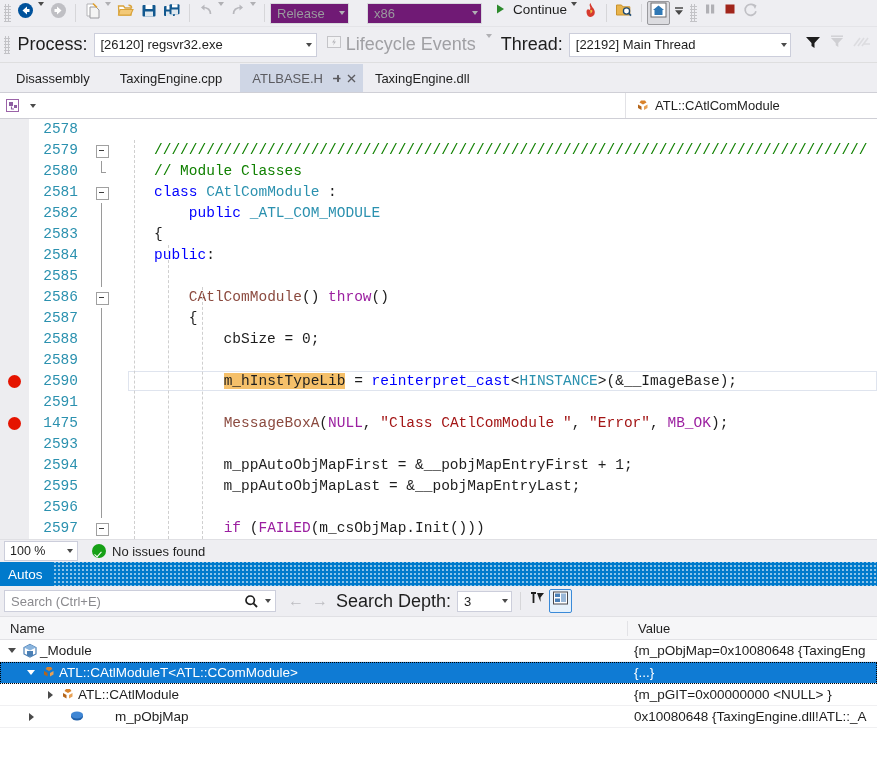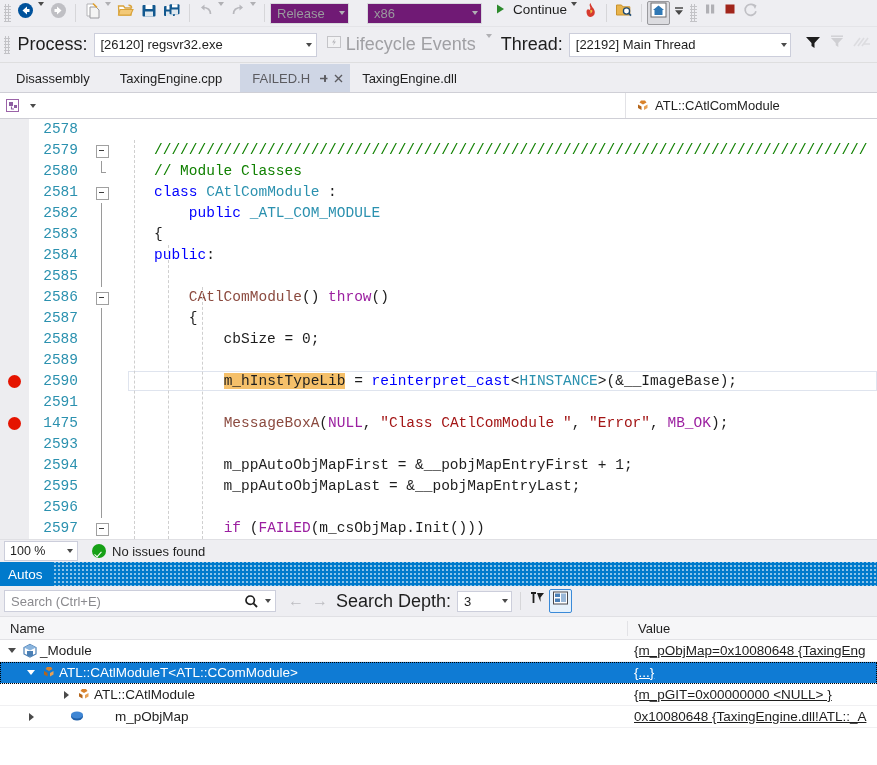--- a/index.html
+++ b/index.html
@@ -104,21 +104,21 @@
     font-size:13px;padding-left:6px;box-sizing:border-box;}
 
   .grid-head{height:22px;background:#f6f6f8;border-bottom:1px solid #e2e2e6;display:flex;align-items:center;}
   .gh{font-size:13px;color:#1e1e1e;padding-left:10px;box-sizing:border-box;}
   .gh.name{width:628px;border-right:1px solid #e2e2e6;}
   .gh.value{flex:1;}
 
   .vrow{height:21px;display:flex;align-items:center;position:relative;}
   .vrow.sel{background:#0f7bd4;color:#fff;outline:1px dotted #000;outline-offset:-1px;}
   .vname{width:628px;display:flex;align-items:center;font-size:13.5px;box-sizing:border-box;overflow:hidden;white-space:nowrap;}
-  .vval{flex:1;font-size:13.5px;white-space:nowrap;overflow:hidden;padding-left:6px;box-sizing:border-box;text-decoration:underline;}
+  .vval{flex:1;font-size:13.5px;white-space:nowrap;overflow:hidden;padding-left:6px;box-sizing:border-box;}
   .twisty{width:16px;height:21px;display:flex;align-items:center;justify-content:center;}
   .tri{width:0;height:0;}
   .tri.open{border-left:4.5px solid transparent;border-right:4.5px solid transparent;border-top:5px solid #4a4a4a;}
   .tri.closed{border-top:4.5px solid transparent;border-bottom:4.5px solid transparent;border-left:5px solid #4a4a4a;}
   .vrow.sel .tri.open{border-top-color:#fff;}
   .vicon{width:20px;height:21px;display:flex;align-items:center;justify-content:center;}
   .gridline{border-bottom:1px solid #f0f0f2;}
 </style>
 </head>
 <body>
@@ -346,21 +346,21 @@
   </div>
 
   <div class="tabstrip">
     <div class="tab">
       <span class="tname">Disassembly</span>
     </div>
     <div class="tab">
       <span class="tname">TaxingEngine.cpp</span>
     </div>
     <div class="tab active">
-      <span class="tname">FAILED.H</span>
+      <span class="tname">ATLBASE.H</span>
       <span class="tabicon">
         <svg width="13" height="13" viewBox="0 0 13 13">
             <path d="M3 6.5h7M8 3v7M10.5 6.5h-2" stroke="#5b5b60" stroke-width="1.3" fill="none"></path>
         <path d="M8 3.3 L8 9.7" stroke="#5b5b60" stroke-width="1.8"></path>
           </svg>
         </span>
       <span class="tabicon">
         <svg width="13" height="13" viewBox="0 0 13 13">
             <path d="M3 3 L10 10 M10 3 L3 10" stroke="#5b5b60" stroke-width="1.35"></path>
           </svg>
@@ -626,21 +626,21 @@
               <path d="M6 2 L10 2 L11.5 4 L8 6 L4.5 4Z" fill="#d9822b"></path>
               <path d="M3 6 L6.5 8 L6.5 11.5 L3 9.5Z" fill="#b4651a"></path>
               <path d="M9 8 L12.5 6 L12.5 9.5 L9 11.5Z" fill="#e8a155"></path>
             </svg>
           </span>
           <span>ATL::CAtlModuleT&lt;ATL::CComModule&gt;</span>
         </div>
         <div class="vval">{...}</div>
       </div>
       <div class="vrow gridline">
-        <div class="vname" style="padding-left: 58px;">
+        <div class="vname" style="padding-left: 42px;">
           <span class="twisty">
             <span class="tri closed"></span>
           </span>
           <span class="vicon">
             <svg width="16" height="15" viewBox="0 0 16 15">
               <path d="M6 2 L10 2 L11.5 4 L8 6 L4.5 4Z" fill="#d9822b"></path>
               <path d="M3 6 L6.5 8 L6.5 11.5 L3 9.5Z" fill="#b4651a"></path>
               <path d="M9 8 L12.5 6 L12.5 9.5 L9 11.5Z" fill="#e8a155"></path>
             </svg>
           </span>

